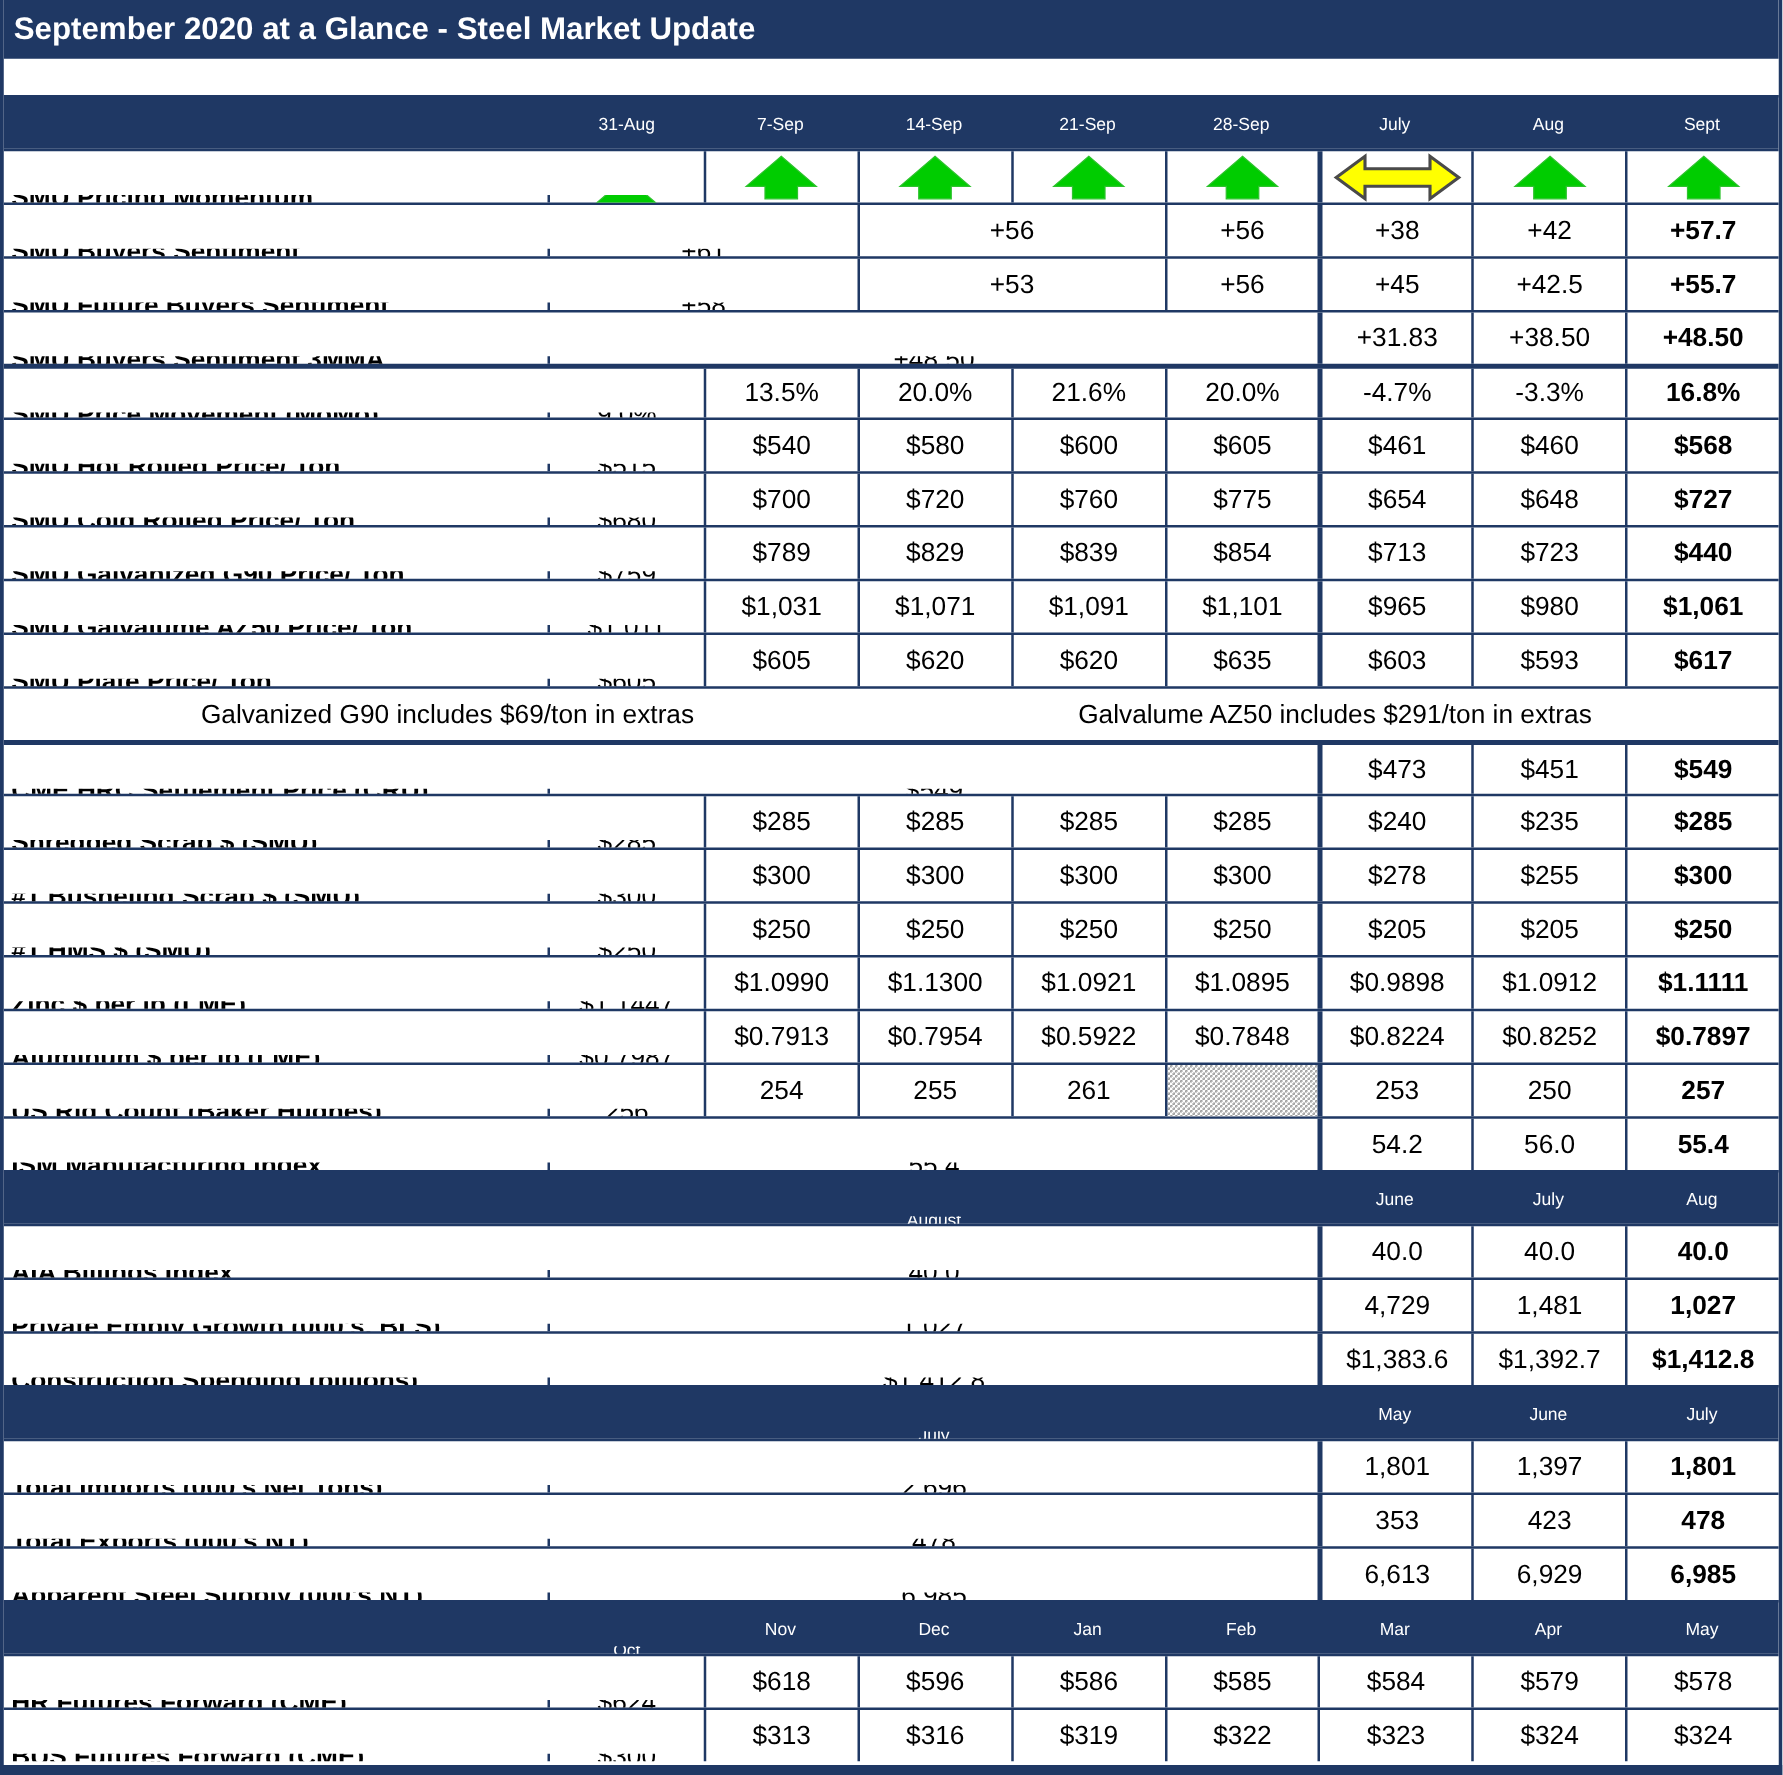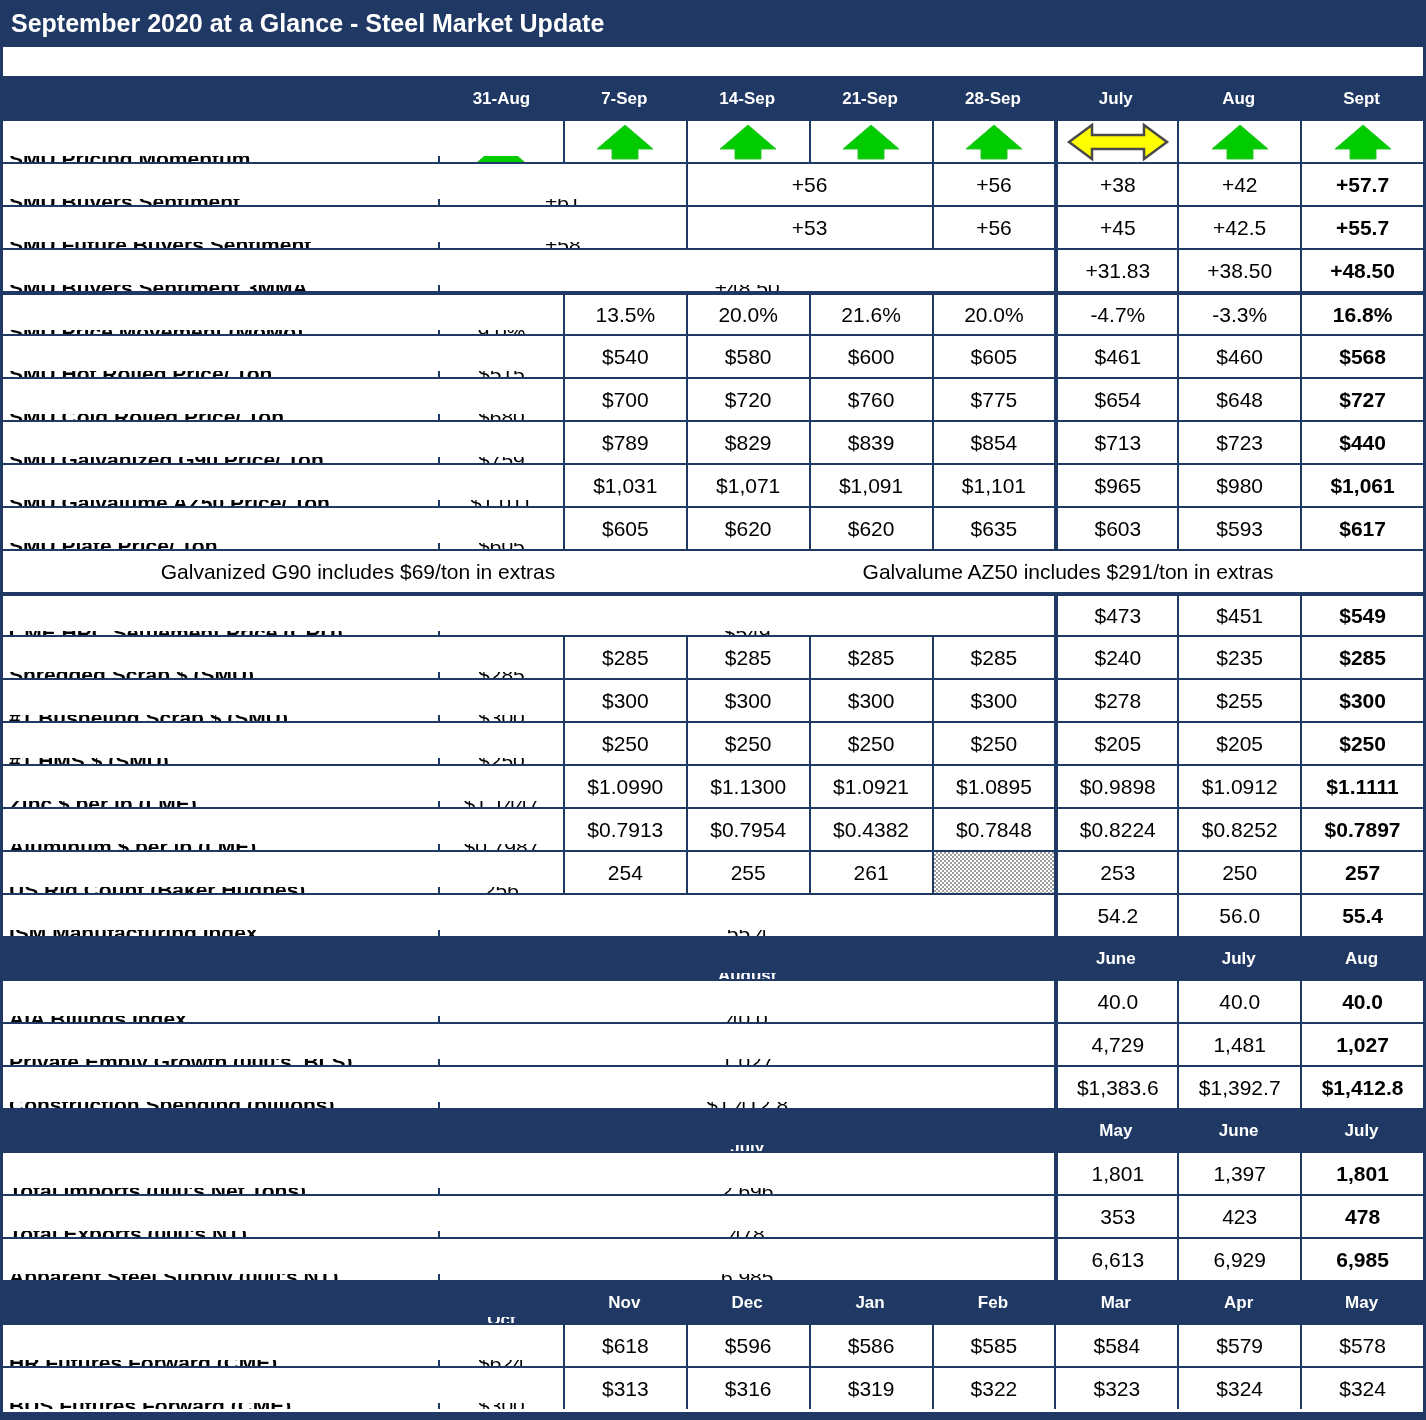--- a/index.html
+++ b/index.html
@@ -41,21 +41,21 @@
   .cell.thick-left { border-left: 4px solid #1f3864; }
   .cell.b { font-weight: bold; }
   .cell.label {
     justify-content: flex-start;
     padding-left: 6px;
     font-weight: bold;
     border-left: none;
     border-right: 2px solid #1f3864;
   }
   .header .cell, .subheader .cell {
-    color: #fff; font-weight: bold; font-size: 17px;
+    color: #fff; font-weight: normal; font-size: 14px;
     border: none;
   }
   .header .cell.label, .subheader .cell.label { border-right: none; }
   .cell.pattern {
     background-color: #fff;
     background-image:
       linear-gradient(45deg, #9e9e9e 25%, transparent 25%, transparent 75%, #9e9e9e 75%),
       linear-gradient(45deg, #9e9e9e 25%, transparent 25%, transparent 75%, #9e9e9e 75%);
     background-size: 4px 4px;
     background-position: 0 0, 2px 2px;
@@ -280,21 +280,21 @@
         <div class="cell">$1.0895</div>
         <div class="cell thick-left">$0.9898</div>
         <div class="cell">$1.0912</div>
         <div class="cell b">$1.1111</div>
       </div>
       <div class="row data">
         <div class="cell label first">Aluminum $ per lb (LME)</div>
         <div class="cell first">$0.7987</div>
         <div class="cell">$0.7913</div>
         <div class="cell">$0.7954</div>
-        <div class="cell">$0.4382</div>
+        <div class="cell">$0.5922</div>
         <div class="cell">$0.7848</div>
         <div class="cell thick-left">$0.8224</div>
         <div class="cell">$0.8252</div>
         <div class="cell b">$0.7897</div>
       </div>
       <div class="row data">
         <div class="cell label first">US Rig Count (Baker Hughes)</div>
         <div class="cell first">256</div>
         <div class="cell">254</div>
         <div class="cell">255</div>

